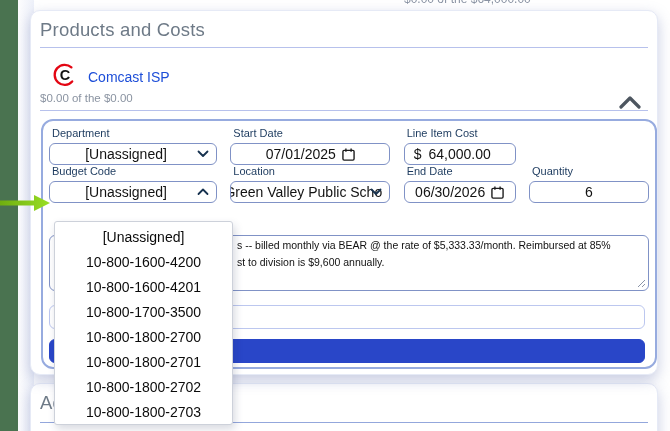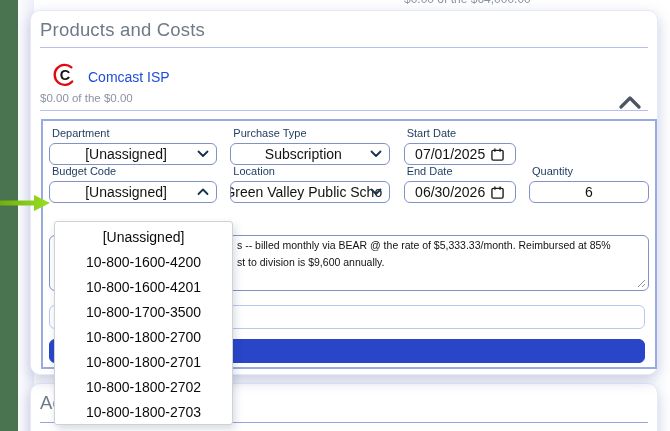--- a/index.html
+++ b/index.html
@@ -18,21 +18,21 @@
   .rule{height:0;border-top:1px solid #b7c1ec;margin:6px 9px 0 9px;}
   .rule3{border-top-color:#93a7dc;margin-top:8px;}
 
   .product-row{position:absolute;left:22px;top:52px;display:flex;align-items:center;gap:11px;}
   .pname{font-size:14px;color:#1d4ed8;text-decoration:none;cursor:pointer;}
   .subtotal{position:absolute;left:9px;top:81px;font-size:11.5px;color:#8a93a1;}
   .rule2{position:absolute;left:0;right:0;top:99px;margin:0 9px;}
   .collapse{position:absolute;right:14px;top:84px;width:26px;height:18px;background:none;border:none;padding:0;cursor:pointer;}
 
   .panel{position:absolute;left:10px;top:108px;width:600px;height:230px;
-    border:2px solid #97abdf;border-radius:0;padding:6px 6px 10px;}
+    border:2px solid #97abdf;border-radius:12px;padding:6px 6px 10px;}
   .grid{display:grid;grid-template-columns:168px 160px 112px 120px;justify-content:space-between;}
   .grid.row2{}
   .cell label{display:block;font-size:11px;color:#1c3a5e;margin:0 0 3px 3px;line-height:13px;}
   .field{position:relative;height:20px;border:1px solid #8092c6;border-radius:6px;background:#fff;
     display:flex;align-items:center;justify-content:center;gap:6px;font-size:14px;color:#121212;cursor:pointer;overflow:hidden;}
   .field .chev{position:absolute;right:7px;top:50%;transform:translateY(-50%);}
   .field.haschev{padding-right:18px;padding-left:4px;}
   .field .cur{position:absolute;left:9px;}
   .val{white-space:nowrap;}
 
@@ -92,37 +92,35 @@
         <div class="cell">
           <label>Department</label>
           <div class="field haschev">
             <span class="val">[Unassigned]</span>
             <svg class="chev" width="12" height="8" viewBox="0 0 12 8">
                 <path d="M1.5 1.5 L6 6 L10.5 1.5" fill="none" stroke="#17324f" stroke-width="1.8" stroke-linecap="round" stroke-linejoin="round"></path>
               </svg>
           </div>
         </div>
         <div class="cell">
-          <label>Purchase Type</label>
-          <div class="field haschev">
-            <span class="val">Subscription</span>
-            <svg class="chev" width="12" height="8" viewBox="0 0 12 8">
-                <path d="M1.5 1.5 L6 6 L10.5 1.5" fill="none" stroke="#17324f" stroke-width="1.8" stroke-linecap="round" stroke-linejoin="round"></path>
-              </svg>
-          </div>
-        </div>
-        <div class="cell">
           <label>Start Date</label>
           <div class="field">
             <span class="val">07/01/2025</span>
             <svg width="13" height="13" viewBox="0 0 14 14">
                 <rect x="1" y="2.6" width="12" height="10.4" rx="1.3" fill="none" stroke="#1c1c1c" stroke-width="1.5"></rect>
                 <line x1="4.2" y1="0.6" x2="4.2" y2="4" stroke="#1c1c1c" stroke-width="1.5"></line>
                 <line x1="9.8" y1="0.6" x2="9.8" y2="4" stroke="#1c1c1c" stroke-width="1.5"></line>
               </svg>
+          </div>
+        </div>
+        <div class="cell">
+          <label>Line Item Cost</label>
+          <div class="field">
+            <span class="cur">$</span>
+            <span class="val">64,000.00</span>
           </div>
         </div>
       </div>
 
       <div class="grid row2">
         <div class="cell">
           <label>Budget Code</label>
           <div class="field haschev">
             <span class="val">[Unassigned]</span>
             <svg class="chev" width="12" height="8" viewBox="0 0 12 8">

